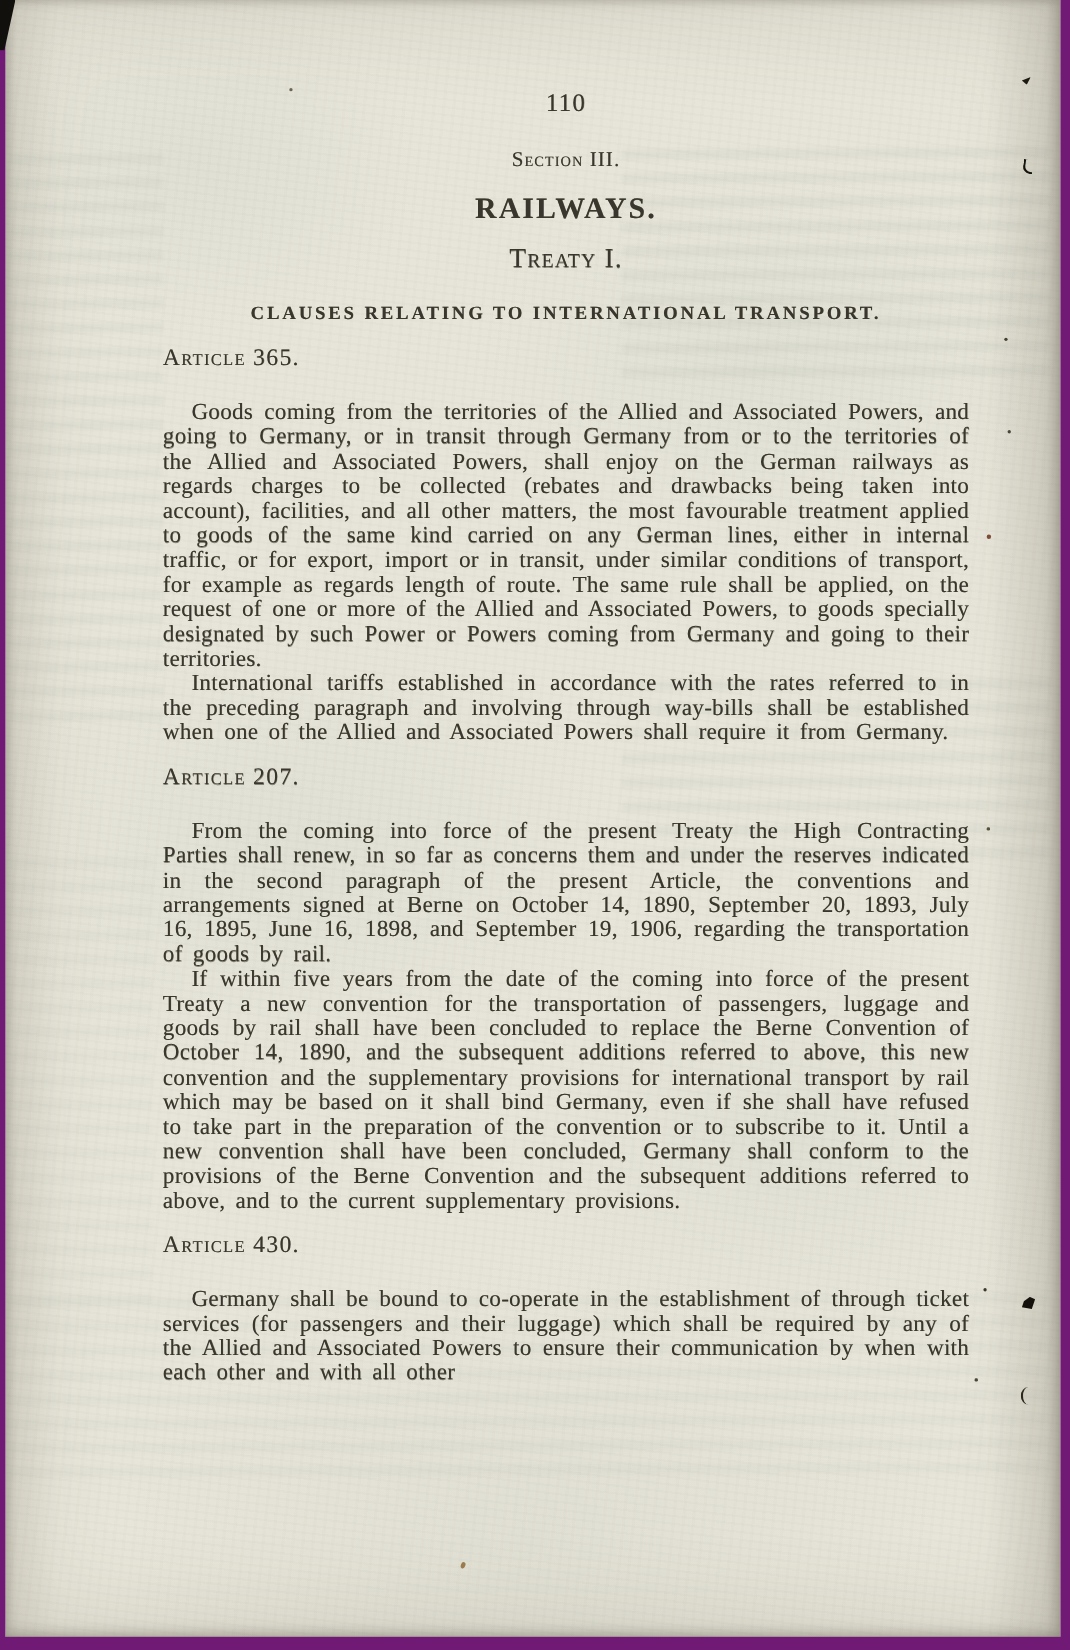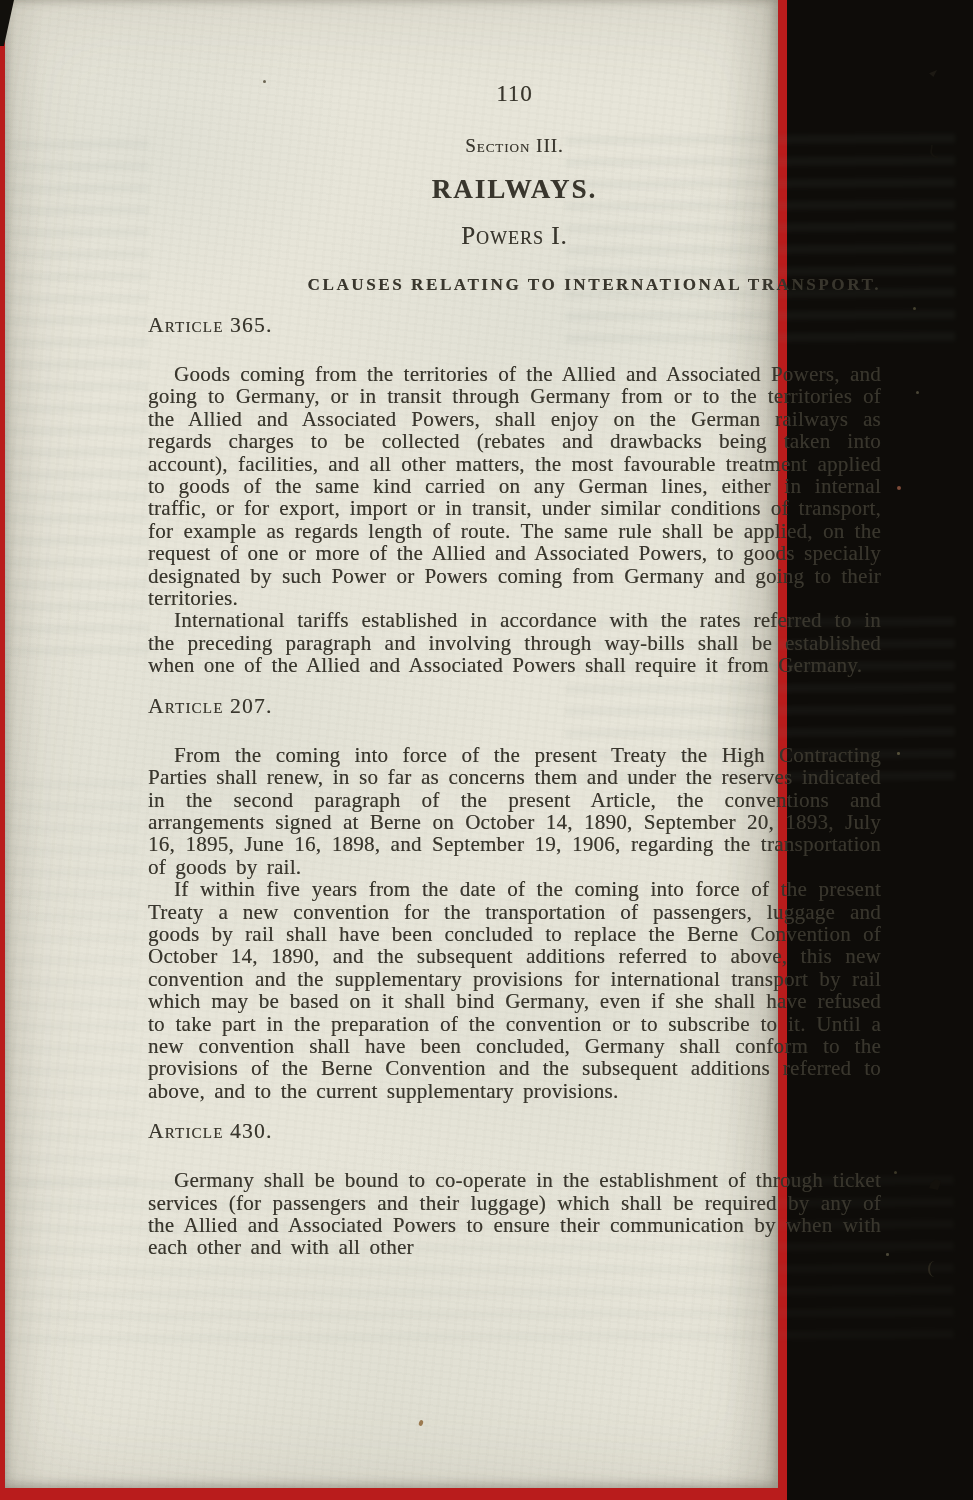--- a/index.html
+++ b/index.html
@@ -4,22 +4,22 @@
 <style>
   html, body {
     margin: 0; padding: 0;
     width: 973px; height: 1500px;
     overflow: hidden;
     background: #0e0c09;
     font-family: "Liberation Serif", "DejaVu Serif", serif;
   }
   .scan {
     position: relative;
-    width: 787px; height: 1500px;
-    background: #b91c1c;
+    width: 973px; height: 1500px;
+    background: #701a75;
   }
   
   .page {
     position: absolute;
     left: 5px; top: 0; right: 9px; bottom: 12px;
     background-color: #e7e5d9;
     background-image:
       radial-gradient(ellipse 300px 220px at 18% 10%, rgba(165,178,172,0.11), transparent 70%),
       radial-gradient(ellipse 380px 260px at 72% 22%, rgba(158,172,166,0.09), transparent 70%),
       radial-gradient(ellipse 420px 300px at 28% 52%, rgba(150,165,155,0.08), transparent 70%),
@@ -87,21 +87,21 @@
   .chapter-head {
     margin: 19px 0 0 0;
     text-align: center;
     font-size: 25px; font-weight: normal;
     font-variant: small-caps;
     letter-spacing: 1px;
     line-height: 26px;
   }
   .chapter-sub {
     margin: 26px 0 0 0;
-    text-align: right;
+    text-align: center;
     font-size: 17px; font-weight: bold;
     letter-spacing: 2.6px;
     line-height: 20px;
   }
   .article-head {
     text-align: left;
     font-size: 21.5px; font-weight: normal;
     font-variant: small-caps;
     letter-spacing: 1.2px;
     line-height: 23px;
@@ -154,21 +154,21 @@
     <div class="bleed b5"></div>
     <div class="grain"></div>
 
     <div class="content">
       <div class="page-number">110</div>
 
       <h2 class="section-head">Section III.</h2>
 
       <h1 class="section-title">RAILWAYS.</h1>
 
-      <h3 class="chapter-head">Powers I.</h3>
+      <h3 class="chapter-head">Treaty I.</h3>
 
       <div class="chapter-sub">CLAUSES RELATING TO INTERNATIONAL TRANSPORT.</div>
 
       <div class="article">
         <div class="article-head">Article 365.</div>
         <p class="body-par">Goods coming from the territories of the Allied and Associated Powers, and going to Germany, or in transit through Germany from or to the territories of the Allied and Associated Powers, shall enjoy on the German railways as regards charges to be collected (rebates and drawbacks being taken into account), facilities, and all other matters, the most favourable treatment applied to goods of the same kind carried on any German lines, either in internal traffic, or for export, import or in transit, under similar conditions of transport, for example as regards length of route.  The same rule shall be applied, on the request of one or more of the Allied and Associated Powers, to goods specially designated by such Power or Powers coming from Germany and going to their territories.</p>
         <p class="body-par">International tariffs established in accordance with the rates referred to in the preceding paragraph and involving through way-bills shall be established when one of the Allied and Associated Powers shall require it from Germany.</p>
       </div>
 
       <div class="article">

